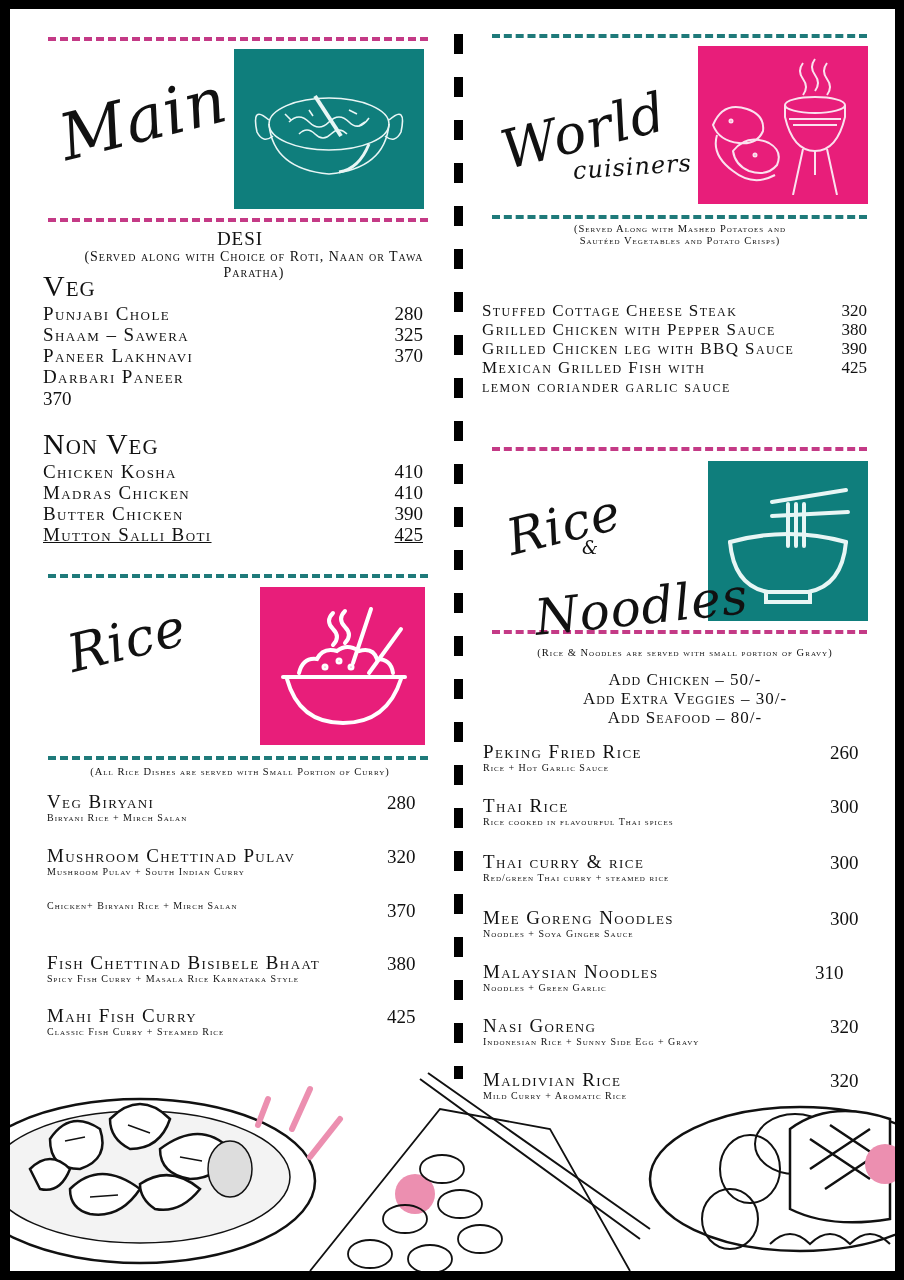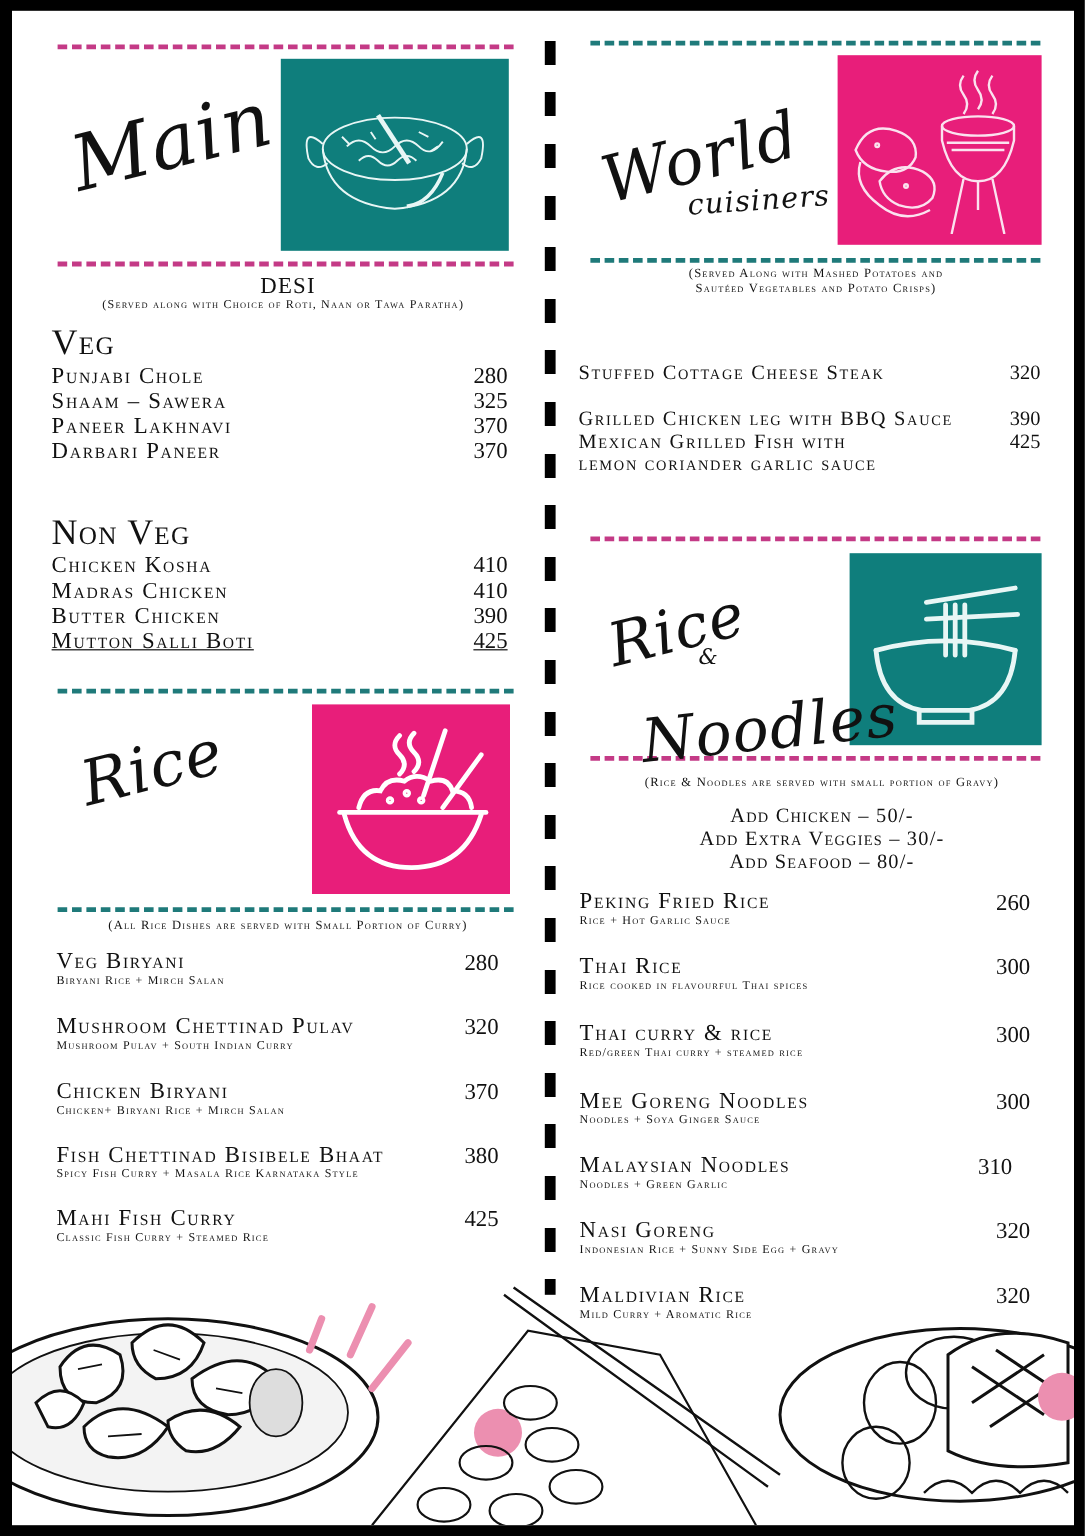--- a/index.html
+++ b/index.html
@@ -44,36 +44,36 @@
       <path d="M40 48 q10 -10 20 0 t20 0 t20 0 t20 -4"></path>
       <path d="M50 60 q8 -8 16 0 t16 0 t16 0"></path>
       <path d="M66 22 L92 62" stroke-width="4"></path>
       <path d="M120 70 Q110 95 90 98" stroke-width="3"></path>
       <path d="M36 40 l6 6 M100 36 l8 4 M110 52 l6 -4 M60 36 l4 6"></path>
     </svg>
   </div>
   <div class="dash pink" style="left:38px;top:209px;width:380px;"></div>
 
   <div class="center" style="left:30px;top:219px;width:400px;font-size:19px;letter-spacing:1px;">DESI</div>
-  <div class="center smallcaps" style="left:26px;top:240px;width:400px;font-size:10px;">(Served along with Choice of Roti, Naan or Tawa Paratha)</div>
+  <div class="center smallcaps" style="left:44px;top:240px;width:400px;font-size:14px;">(Served along with Choice of Roti, Naan or Tawa Paratha)</div>
 
   <div class="grp-title" style="left:33px;top:260px;">Veg</div>
   <div class="row" style="left:33px;top:294px;width:380px;">
       <span class="item-name">Punjabi Chole</span>
       <span class="item-price">280</span>
     </div>
   <div class="row" style="left:33px;top:315px;width:380px;">
       <span class="item-name">Shaam – Sawera</span>
       <span class="item-price">325</span>
     </div>
   <div class="row" style="left:33px;top:336px;width:380px;">
       <span class="item-name">Paneer Lakhnavi</span>
       <span class="item-price">370</span>
     </div>
-  <div class="row" style="left:33px;top:357px;width:380px;">
+  <div class="row" style="left:33px;top:357px;width:380px;flex-direction:column;">
       <span class="item-name">Darbari Paneer</span>
       <span class="item-price">370</span>
     </div>
 
   <div class="grp-title" style="left:33px;top:418px;">Non Veg</div>
   <div class="row" style="left:33px;top:452px;width:380px;">
       <span class="item-name">Chicken Kosha</span>
       <span class="item-price">410</span>
     </div>
   <div class="row" style="left:33px;top:473px;width:380px;gap:41px;">
@@ -112,21 +112,20 @@
     <div class="nm">Veg Biryani</div>
     <div class="ds">Biryani Rice + Mirch Salan</div>
     <div class="pr" style="left:340px;">280</div>
   </div>
   <div class="dish" style="left:37px;top:837px;width:370px;">
     <div class="nm">Mushroom Chettinad Pulav</div>
     <div class="ds">Mushroom Pulav + South Indian Curry</div>
     <div class="pr" style="left:340px;">320</div>
   </div>
   <div class="dish" style="left:37px;top:891px;width:370px;">
-    <div class="nm">Chicken Biryani</div>
     <div class="ds">Chicken+ Biryani Rice + Mirch Salan</div>
     <div class="pr" style="left:340px;">370</div>
   </div>
   <div class="dish" style="left:37px;top:944px;width:370px;">
     <div class="nm">Fish Chettinad Bisibele Bhaat</div>
     <div class="ds">Spicy Fish Curry + Masala Rice Karnataka Style</div>
     <div class="pr" style="left:340px;">380</div>
   </div>
   <div class="dish" style="left:37px;top:997px;width:370px;">
     <div class="nm">Mahi Fish Curry</div>
@@ -154,20 +153,24 @@
   <div class="dash teal" style="left:482px;top:206px;width:375px;"></div>
   <div class="center smallcaps" style="left:470px;top:214px;width:400px;font-size:10.5px;line-height:12px;">
     <div>(Served Along with Mashed Potatoes and</div>
     <div>Sautéed Vegetables and Potato Crisps)</div>
   </div>
 
   <div class="row" style="left:472px;top:292px;width:385px;">
       <span class="item-name" style="font-size:17px;">Stuffed Cottage Cheese Steak</span>
       <span class="item-price" style="font-size:17px;">320</span>
     </div>
+  <div class="row" style="left:472px;top:311px;width:385px;">
+      <span class="item-name" style="font-size:17px;">Grilled Chicken with Pepper Sauce</span>
+      <span class="item-price" style="font-size:17px;">380</span>
+    </div>
   <div class="row" style="left:472px;top:330px;width:385px;">
       <span class="item-name" style="font-size:17px;">Grilled Chicken leg with BBQ Sauce</span>
       <span class="item-price" style="font-size:17px;">390</span>
     </div>
   <div class="row" style="left:472px;top:349px;width:385px;">
       <span class="item-name" style="font-size:17px;text-align:center;">Mexican Grilled Fish with</span>
       <span class="item-price" style="font-size:17px;">425</span>
     </div>
   <div class="row" style="left:472px;top:368px;width:385px;">
       <span class="item-name" style="font-size:17px;">lemon coriander garlic sauce</span>

